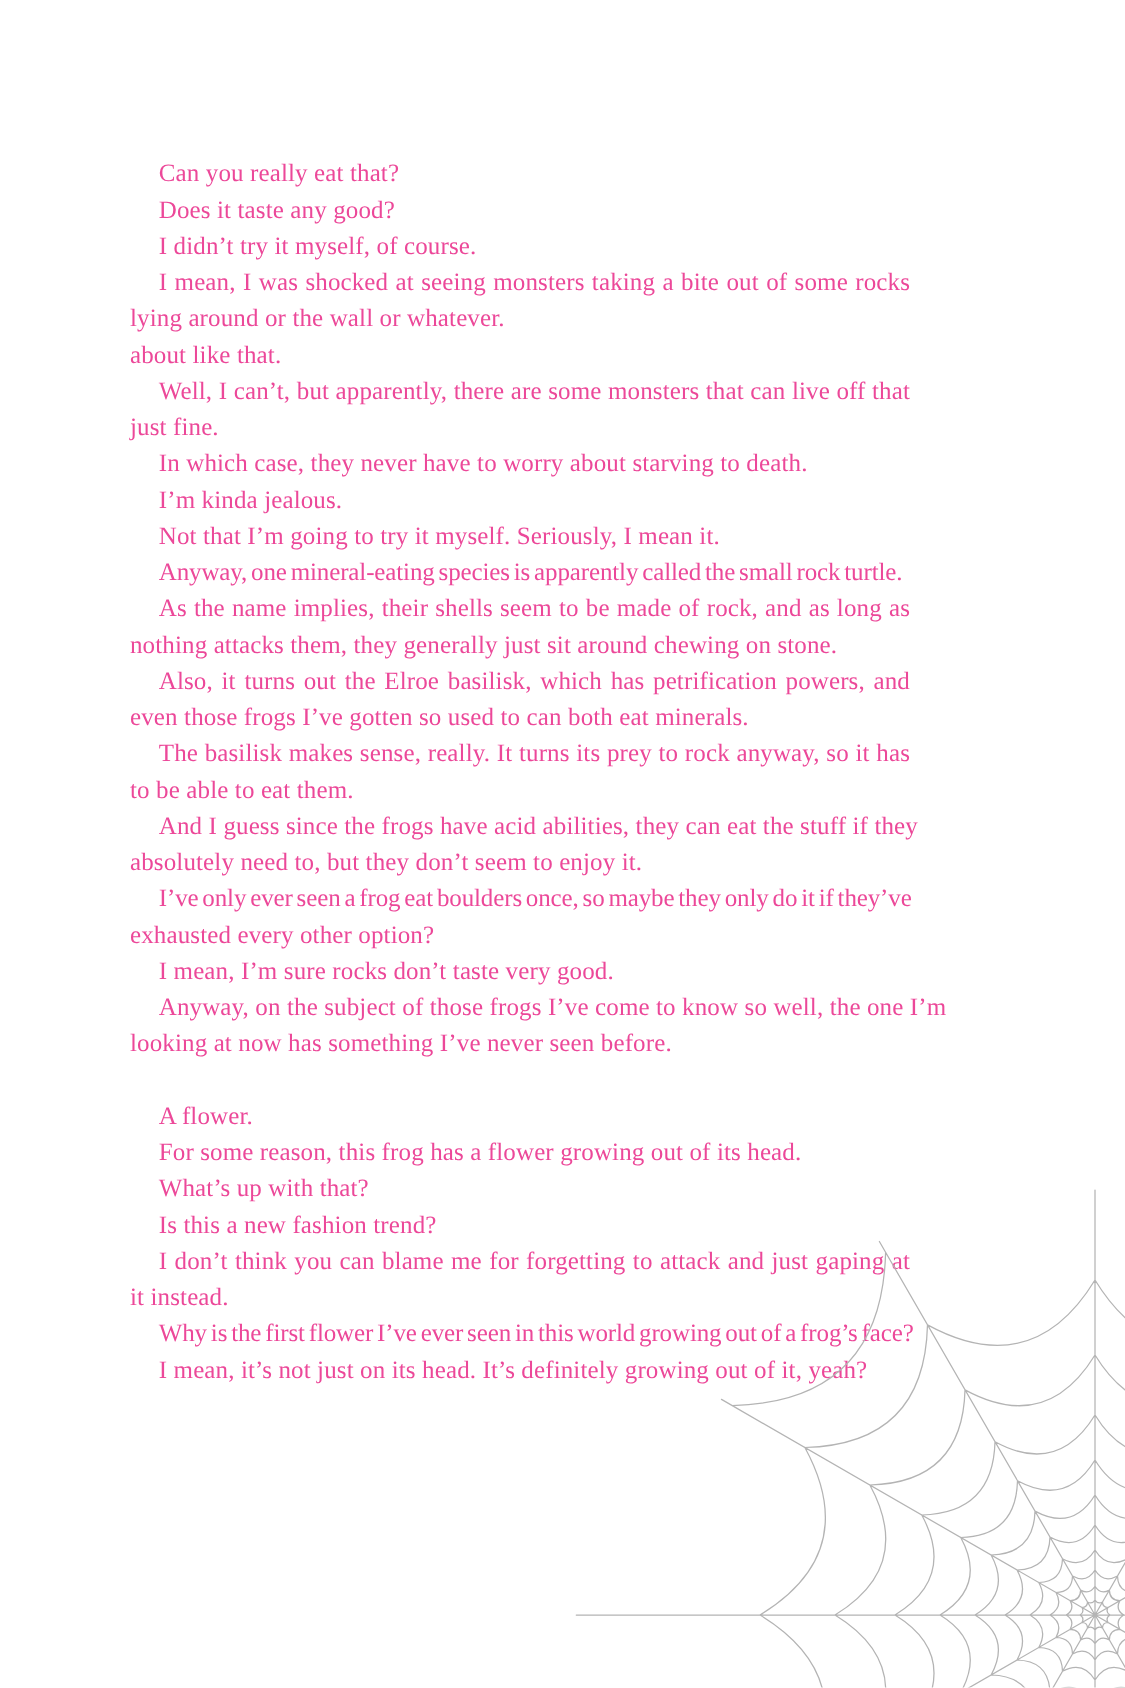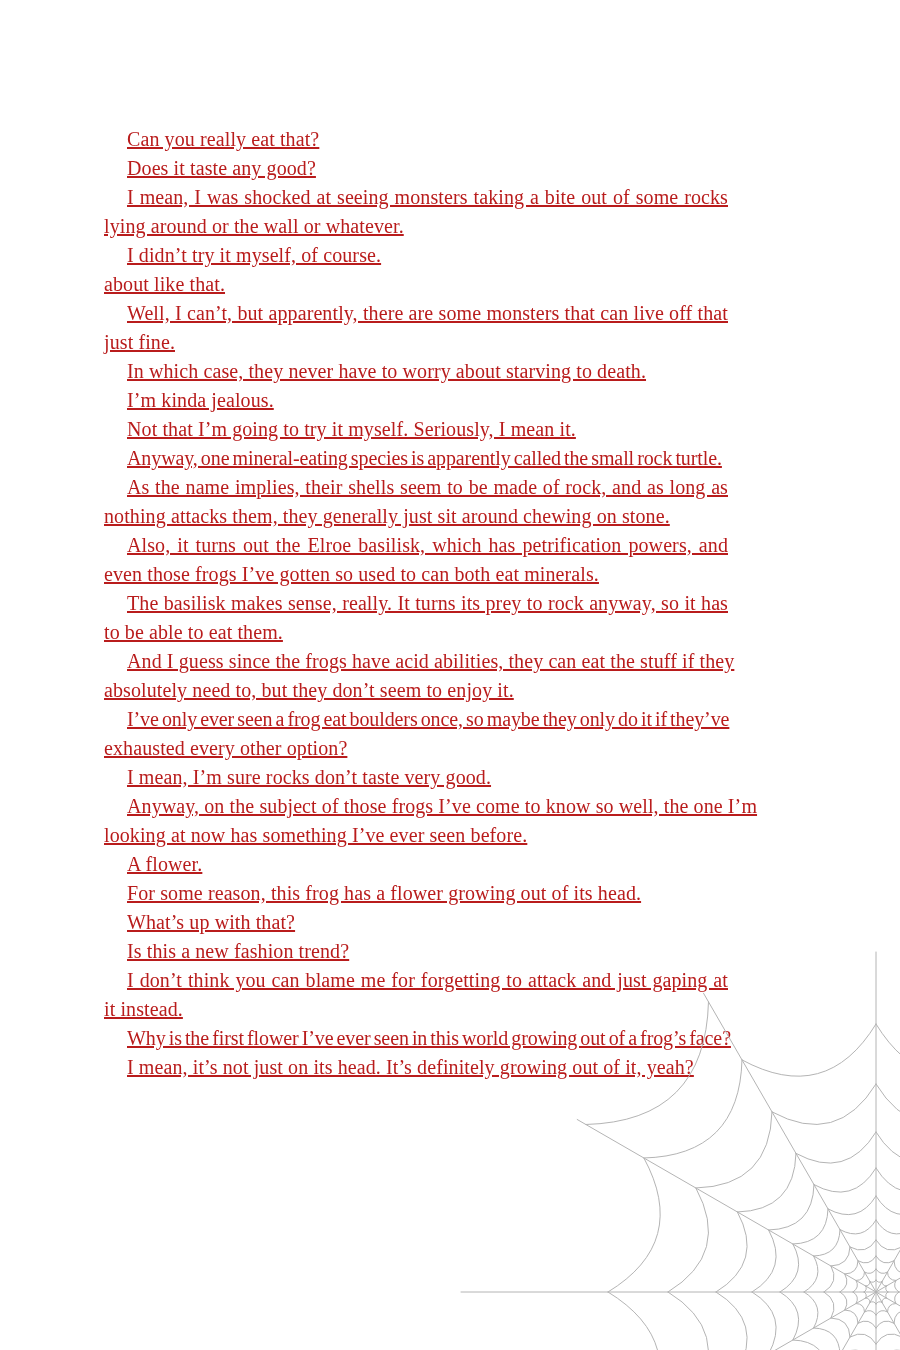--- a/index.html
+++ b/index.html
@@ -11,47 +11,47 @@
   }
   .page-text {
     position: absolute;
     left: 104px; top: 125px;
     width: 624px;
     font-size: 20px;
     line-height: 29px;
     letter-spacing: 0.1px;
   }
   .para { margin: 0; }
-  .para.gap { }
+  .para.gap { margin-top: 29px; }
   .ln { white-space: nowrap; text-align: justify; }
   .ln.fill { text-align-last: justify; }
   .ln.ind { text-indent: 23px; }
   .ln.tight { word-spacing: -1.8px; letter-spacing: -0.1px; }
   .web {
     position: absolute;
     left: 440px; top: 940px;
     width: 460px; height: 410px;
   }
 </style>
 </head>
 <body style="background: rgb(255, 255, 255);">
 
-<div class="page-text" style="color: #b91c1c; text-decoration: underline;">
+<div class="page-text" style="color: #ec4899;">
   <div class="para">
     <div class="ln ind">Can you really eat that?</div>
   </div>
   <div class="para">
     <div class="ln ind">Does it taste any good?</div>
   </div>
   <div class="para">
+    <div class="ln ind">I didn’t try it myself, of course.</div>
+  </div>
+  <div class="para">
     <div class="ln ind fill">I mean, I was shocked at seeing monsters taking a bite out of some rocks</div>
     <div class="ln">lying around or the wall or whatever.</div>
-  </div>
-  <div class="para">
-    <div class="ln ind">I didn’t try it myself, of course.</div>
   </div>
   <div class="para">
     <div class="ln">about like that.</div>
   </div>
   <div class="para">
     <div class="ln ind fill">Well, I can’t, but apparently, there are some monsters that can live off that</div>
     <div class="ln">just fine.</div>
   </div>
   <div class="para">
     <div class="ln ind">In which case, they never have to worry about starving to death.</div>
@@ -83,21 +83,21 @@
   </div>
   <div class="para">
     <div class="ln ind fill tight">I’ve only ever seen a frog eat boulders once, so maybe they only do it if they’ve</div>
     <div class="ln">exhausted every other option?</div>
   </div>
   <div class="para">
     <div class="ln ind">I mean, I’m sure rocks don’t taste very good.</div>
   </div>
   <div class="para">
     <div class="ln ind fill">Anyway, on the subject of those frogs I’ve come to know so well, the one I’m</div>
-    <div class="ln">looking at now has something I’ve ever seen before.</div>
+    <div class="ln">looking at now has something I’ve never seen before.</div>
   </div>
   <div class="para gap">
     <div class="ln ind">A flower.</div>
   </div>
   <div class="para">
     <div class="ln ind">For some reason, this frog has a flower growing out of its head.</div>
   </div>
   <div class="para">
     <div class="ln ind">What’s up with that?</div>
   </div>

